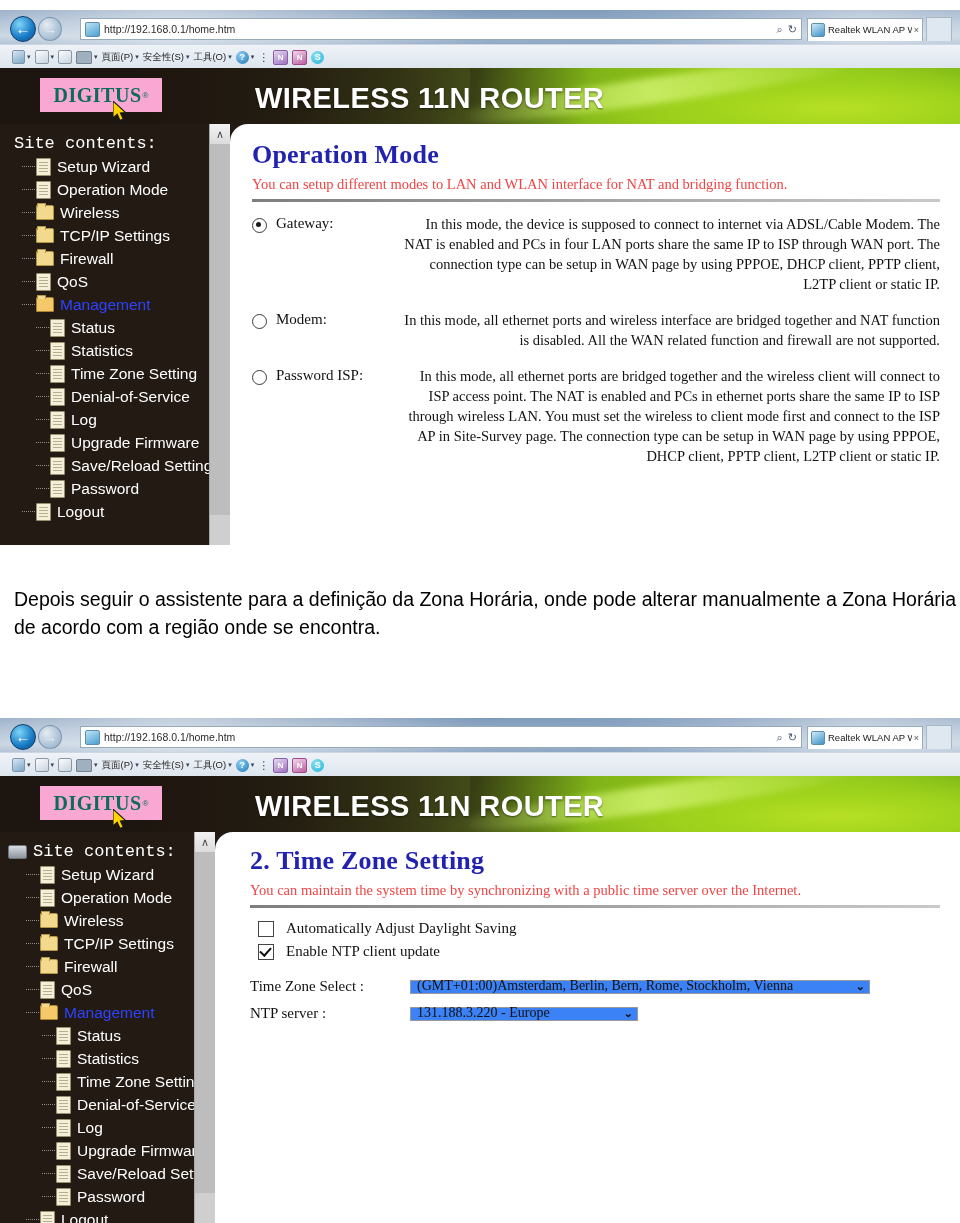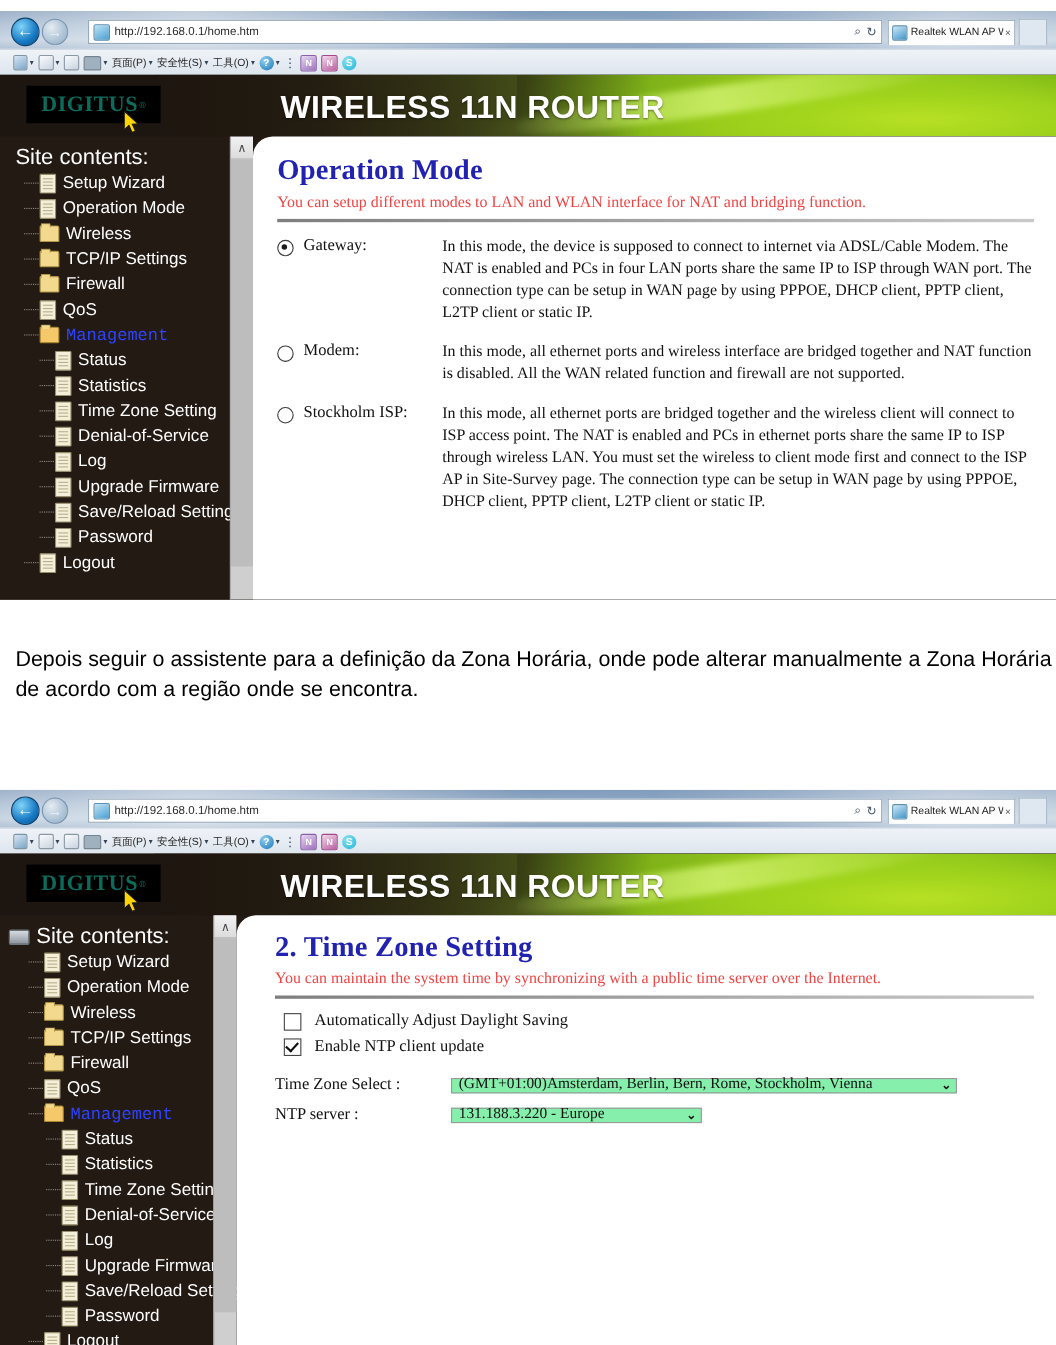--- a/index.html
+++ b/index.html
@@ -59,76 +59,76 @@
   .banner{position:relative;height:56px;overflow:hidden;background:#1d150f;}
   .banner .swoosh{position:absolute;top:0;right:0;width:560px;height:56px;
      background:
        radial-gradient(ellipse 420px 70px at 78% 72%,#b7e024 0%,#9fd31c 32%,rgba(120,160,20,0) 70%),
        linear-gradient(100deg,rgba(35,26,19,1) 0%,rgba(60,70,20,.9) 14%,#7fb318 34%,#9ccd1d 58%,#8cc51c 82%,#7cb516 100%);}
   .banner .swoosh:after{content:"";position:absolute;left:6%;top:18%;width:78%;height:46%;
      border-radius:50%;transform:rotate(-8deg);
      background:linear-gradient(90deg,rgba(255,255,255,0),rgba(214,245,120,.75),rgba(255,255,255,0));filter:blur(3px);}
   .banner .fade{position:absolute;top:0;left:140px;width:330px;height:56px;
      background:linear-gradient(90deg,#1d150f 0%,#241d11 45%,rgba(70,80,25,.75) 100%);}
-  .logo{position:absolute;left:24px;top:10px;width:122px;height:34px;background:#000000;
+  .logo{position:absolute;left:40px;top:10px;width:122px;height:34px;background:#f9a8d4;
      display:flex;align-items:center;justify-content:center;}
   .logo .lt{font-family:"Liberation Serif",serif;font-size:20px;font-weight:bold;color:#0d6b5c;letter-spacing:.5px;}
   .logo .reg{font-size:8px;color:#0d6b5c;vertical-align:super;margin-left:1px;}
   .cursor{position:absolute;left:113px;top:33px;width:0;height:0;z-index:5;}
   .cursor svg{position:absolute;left:0;top:0;}
   .bannertitle{position:absolute;left:255px;top:14px;font-size:29px;font-weight:bold;color:#fff;
      letter-spacing:.4px;z-index:3;text-shadow:0 1px 2px rgba(0,0,0,.5);}
 
   .body{position:relative;display:flex;background:#231a13;}
   .sidebar{position:relative;background:#231a13;flex:none;overflow:hidden;}
   .sbscroll{position:absolute;top:0;right:0;width:20px;bottom:0;background:#cfcfcf;border-left:1px solid #a9a9a9;}
   .sbscroll .up{height:20px;background:linear-gradient(180deg,#f2f2f2,#dcdcdc);
      display:flex;align-items:center;justify-content:center;color:#4a4a4a;font-size:11px;border-bottom:1px solid #bcbcbc;}
   .sbscroll .thumb{position:absolute;left:0;right:0;background:#bdbdbd;}
   .tree{position:relative;padding:8px 0 4px 0;}
   .node{display:flex;align-items:center;height:23px;white-space:nowrap;}
   .node .lbl{font-size:15.5px;color:#ffffff;}
-  .node .lbl.hl{color:#2d43ff;font-family:Liberation Mono, monospace;}
-  .node .lbl.root{font-size:20px;}
+  .node .lbl.hl{color:#2d43ff;}
+  .node .lbl.root{font-size:17px;font-family:Liberation Mono, monospace;}
   .ico{flex:none;margin-right:6px;position:relative;}
   .ico.doc{width:13px;height:16px;background:#f4efd8;border:1px solid #9a8f6d;border-radius:1px;}
   .ico.doc:before{content:"";position:absolute;left:2px;top:3px;right:2px;height:1px;
      box-shadow:0 0 0 0 #b9ae8c,0 3px 0 0 #b9ae8c,0 6px 0 0 #b9ae8c,0 9px 0 0 #b9ae8c;background:#b9ae8c;}
   .ico.folder{width:16px;height:13px;background:#f2d98d;border:1px solid #b09646;border-radius:1px 2px 1px 1px;}
   .ico.folder:before{content:"";position:absolute;left:0;top:-3px;width:7px;height:3px;background:#f2d98d;
      border:1px solid #b09646;border-bottom:none;border-radius:1px 1px 0 0;}
   .ico.folder.open{background:#f5c96a;border-color:#a9862f;}
   .ico.comp{width:17px;height:12px;border-radius:2px;
      background:linear-gradient(180deg,#d8dde2,#8c949c);border:1px solid #6d757d;}
   .dash{flex:none;width:13px;height:1px;border-top:1px dotted #8e8e8e;margin-right:1px;}
 
   .content{position:relative;background:#ffffff;border-radius:18px 0 0 0;flex:1;overflow:hidden;
      font-family:"Liberation Serif",serif;}
   .cpad{padding:16px 20px 10px 22px;}
   .h1{font-size:26px;color:#2222b0;font-weight:bold;margin:0 0 6px 0;letter-spacing:.2px;}
   .sub{font-size:14.5px;color:#ef4444;margin:0 0 6px 0;}
   .rule{height:3px;background:linear-gradient(90deg,#7e7e7e,#c9c9c9);margin:2px 0 12px 0;}
 
-  .moderow{display:flex;margin-bottom:16px;}
+  .moderow{display:flex;margin-bottom:16px;text-align:right;}
   .modelabel{width:150px;flex:none;display:flex;align-items:flex-start;padding-top:1px;}
   .radio{width:13px;height:13px;border-radius:50%;border:1.6px solid #3a3a3a;background:#fff;
      flex:none;margin-right:9px;margin-top:3px;position:relative;}
   .radio.on:after{content:"";position:absolute;left:2.5px;top:2.5px;width:5px;height:5px;border-radius:50%;background:#1a1a1a;}
   .modename{font-size:15px;color:#111;}
   .modedesc{font-size:14.5px;color:#111;line-height:1.38;flex:1;}
 
   .chkrow{display:flex;align-items:center;margin-bottom:6px;}
   .chk{width:14px;height:14px;border:1.6px solid #444;background:#fff;flex:none;margin-right:12px;position:relative;}
   .chk.on:after{content:"";position:absolute;left:3px;top:0px;width:5px;height:9px;
      border:solid #111;border-width:0 2px 2px 0;transform:rotate(42deg);}
   .chklbl{font-size:15px;color:#111;}
 
   .fieldrow{display:flex;align-items:center;margin-top:10px;}
   .flabel{width:160px;flex:none;font-size:15px;color:#111;}
-  .select{height:14px;border:1px solid #999;background:#86efac;display:flex;align-items:center;
+  .select{height:14px;border:1px solid #999;background:#3b82f6;display:flex;align-items:center;
      padding:0 4px 1px 6px;box-sizing:border-box;font-size:14px;color:#111;}
   .select .cv{flex:1;white-space:nowrap;overflow:hidden;}
   .select .arw{margin-left:8px;font-size:11px;color:#111;font-weight:bold;}
   .btnrow{display:flex;justify-content:flex-end;gap:14px;padding:0 28px 0 0;}
   .btn{min-width:86px;height:26px;border:1px solid #8d8d8d;background:linear-gradient(180deg,#f1f1f1,#dcdcdc);
      display:flex;align-items:center;justify-content:center;font-size:14px;color:#1a1a1a;
      font-family:"Liberation Serif",serif;}
 
   .caption{font-size:19.5px;color:#000;line-height:1.42;padding:0 14px;}
 </style>
@@ -332,21 +332,21 @@
               <div class="moderow">
                 <div class="modelabel">
                   <span class="radio"></span>
                   <span class="modename">Modem:</span>
                 </div>
                 <div class="modedesc">In this mode, all ethernet ports and wireless interface are bridged together and NAT function is disabled. All the WAN related function and firewall are not supported.</div>
               </div>
               <div class="moderow">
                 <div class="modelabel">
                   <span class="radio"></span>
-                  <span class="modename">Stockholm ISP:</span>
+                  <span class="modename">Password ISP:</span>
                 </div>
                 <div class="modedesc">In this mode, all ethernet ports are bridged together and the wireless client will connect to ISP access point. The NAT is enabled and PCs in ethernet ports share the same IP to ISP through wireless LAN. You must set the wireless to client mode first and connect to the ISP AP in Site-Survey page. The connection type can be setup in WAN page by using PPPOE, DHCP client, PPTP client, L2TP client or static IP.</div>
               </div>
             </div>
         </div>
       </div>
     </div>
   </div>
 </div>
 

